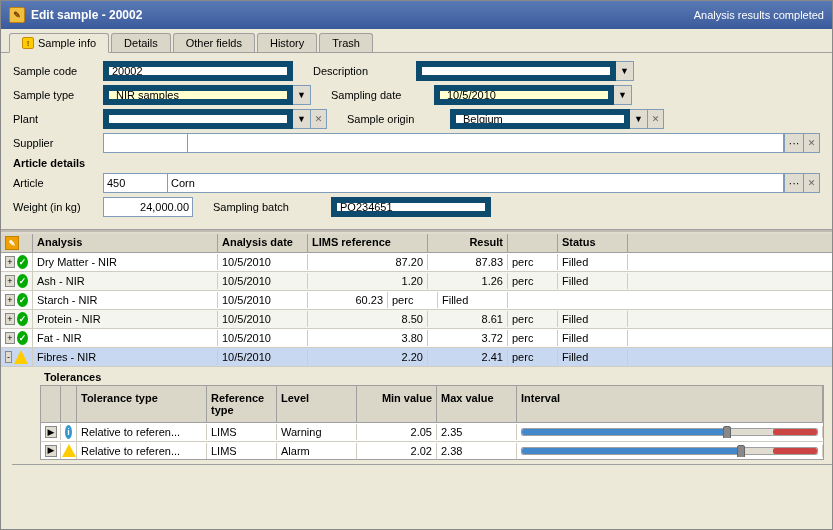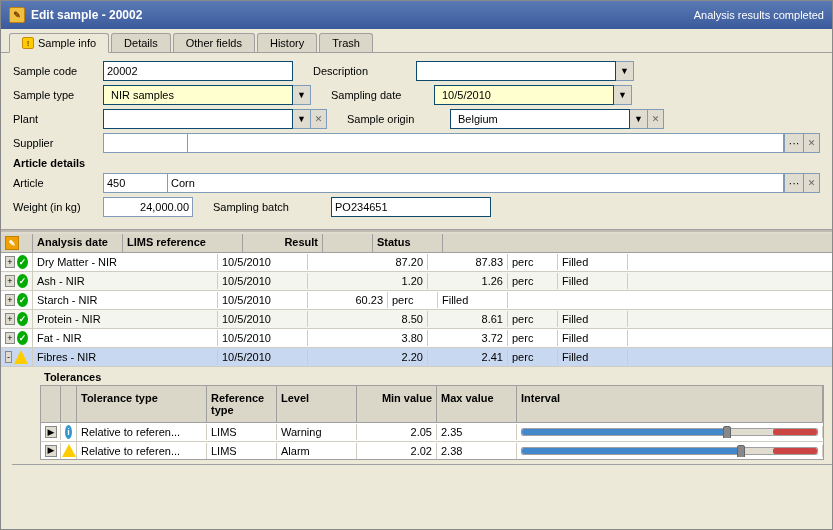--- a/index.html
+++ b/index.html
@@ -13,21 +13,21 @@
     .title-status { color: #ffffff; font-size: 11px; font-weight: normal; }
 
     .tabs-bar { background: #ece9d8; padding: 4px 8px 0 8px; display: flex; align-items: flex-end; gap: 2px; border-bottom: 1px solid #a0a0a0; }
     .tab { padding: 3px 12px; border: 1px solid #a0a0a0; border-bottom: none; background: #dbd7c8; cursor: pointer; font-size: 11px; border-radius: 3px 3px 0 0; display: flex; align-items: center; gap: 4px; }
     .tab.active { background: #ece9d8; border-bottom: 1px solid #ece9d8; margin-bottom: -1px; z-index: 1; }
     .tab-warn-icon { width: 12px; height: 12px; background: #ffcc00; border: 1px solid #cc8800; border-radius: 2px; display: inline-flex; align-items: center; justify-content: center; font-size: 8px; color: #804000; font-weight: bold; }
 
     .form-section { background: #ece9d8; padding: 8px 12px; }
     .form-row { display: flex; align-items: center; margin-bottom: 4px; }
     .form-label { width: 90px; color: #000; font-size: 11px; }
-    .form-input { height: 20px; border: 1px solid #0c4a6e; background: white; font-size: 11px; padding: 0 3px; }
+    .form-input { height: 20px; border: 6px solid #0c4a6e; background: white; font-size: 11px; padding: 0 3px; }
     .form-input-wide { width: 190px; }
     .form-input-medium { width: 160px; }
     .form-right { margin-left: 20px; display: flex; align-items: center; gap: 8px; }
     .form-right .form-label { width: 95px; }
 
     .input-with-btn { display: flex; align-items: center; }
     .input-with-btn .form-input { flex: 1; padding-left: 7px; }
     .drop-btn { width: 18px; height: 20px; border: 1px solid #7f9db9; border-left: none; background: #e0ddd0; cursor: pointer; display: flex; align-items: center; justify-content: center; font-size: 9px; }
     .clear-btn { width: 16px; height: 20px; border: 1px solid #7f9db9; border-left: none; background: #e0ddd0; cursor: pointer; display: flex; align-items: center; justify-content: center; font-size: 9px; color: #666; }
 
@@ -204,20 +204,21 @@
 
   <div class="divider"></div>
 
   <div class="table-section">
     <div class="table-header">
       <div class="th th-check">
         <div style="width:14px;height:14px;background:#f0a000;border:1px solid #c08000;display:flex;align-items:center;justify-content:center;">
           <span style="color:white;font-size:8px;font-weight:bold">✎</span>
         </div>
       </div>
+      <div class="th th-analysis">Analysis</div>
       <div class="th th-date">Analysis date</div>
       <div class="th th-lims">LIMS reference</div>
       <div class="th th-result">Result</div>
       <div class="th" style="width:50px"></div>
       <div class="th th-status">Status</div>
     </div>
     <div class="table-body">
 
       <div class="table-row">
         <div class="td td-check">

